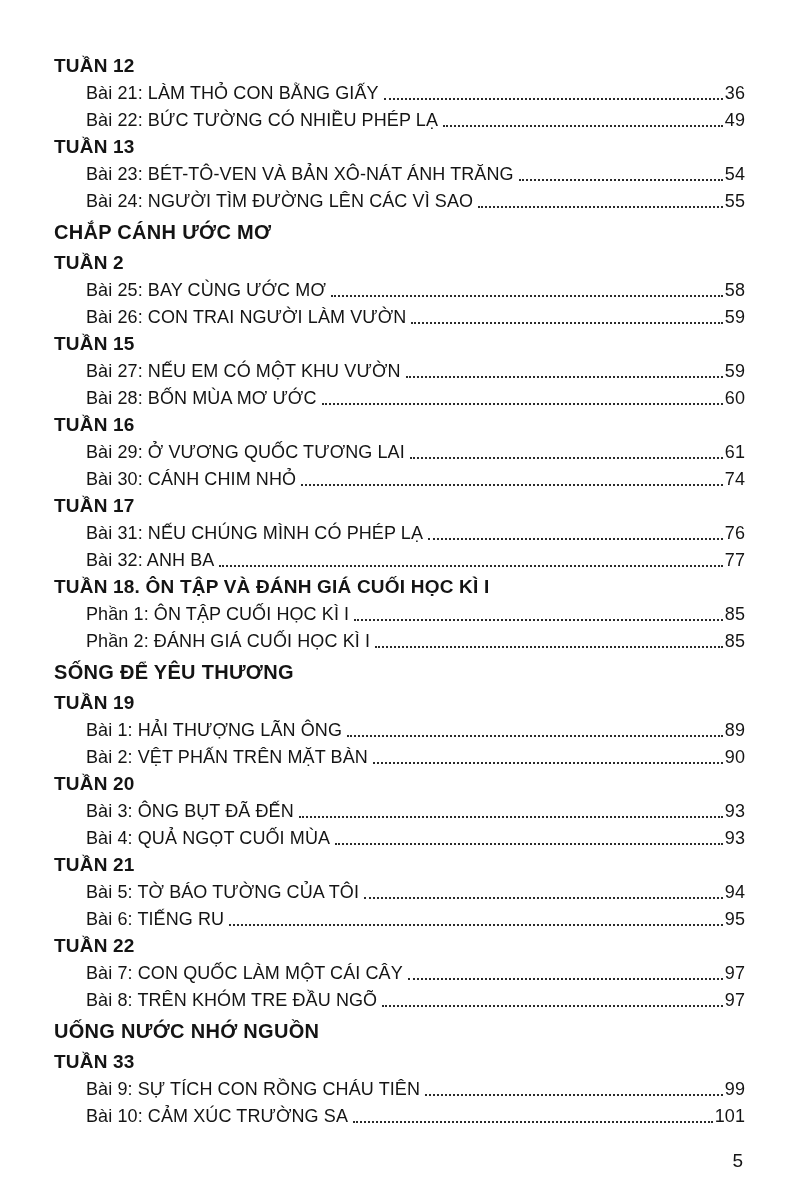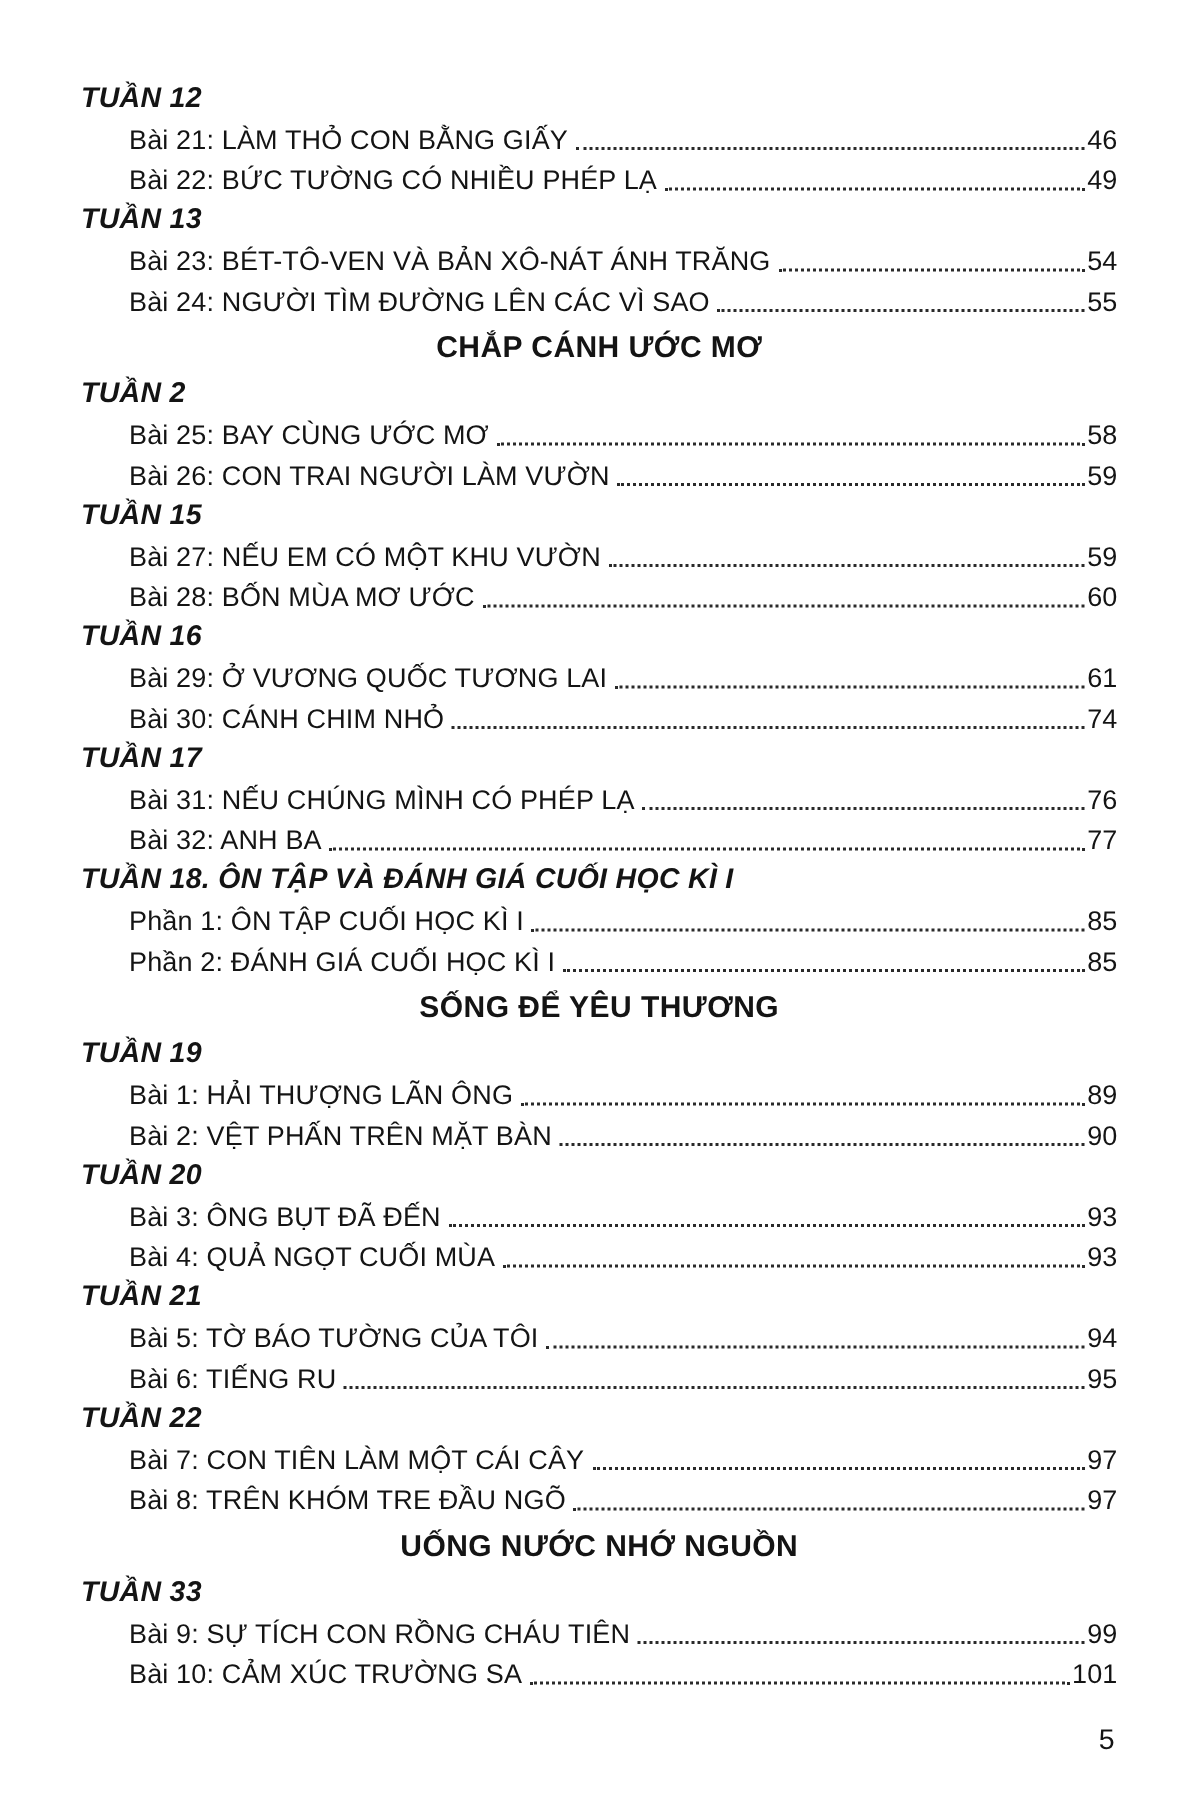--- a/index.html
+++ b/index.html
@@ -15,30 +15,28 @@
   .page {
     position: absolute;
     inset: 0;
     padding: 56px 50px 0 54px;
     background: #ffffff;
   }
   .week-heading {
     font-size: 19px;
     line-height: 20px;
     font-weight: 700;
-    font-style: italic;
     letter-spacing: 0.2px;
     margin: 0 0 7px 0;
     white-space: nowrap;
   }
   .section-heading {
     font-size: 20px;
     line-height: 21px;
     font-weight: 700;
-    text-align: center;
     letter-spacing: 0.3px;
     margin: 11px 0 10px 0;
     white-space: nowrap;
   }
   .entry {
     display: flex;
     align-items: flex-end;
     font-size: 18px;
     line-height: 20px;
     letter-spacing: 0.1px;
@@ -63,21 +61,21 @@
 </style>
 </head>
 <body>
 
 <div class="page">
   <main id="toc">
       <div class="week-heading">TUẦN 12</div>
       <div class="entry">
         <span class="entry-label">Bài 21: LÀM THỎ CON BẰNG GIẤY</span>
         <span class="dots"></span>
-        <span class="entry-page">46</span>
+        <span class="entry-page">36</span>
       </div>
       <div class="entry">
         <span class="entry-label">Bài 22: BỨC TƯỜNG CÓ NHIỀU PHÉP LẠ</span>
         <span class="dots"></span>
         <span class="entry-page">49</span>
       </div>
       <div class="week-heading">TUẦN 13</div>
       <div class="entry">
         <span class="entry-label">Bài 23: BÉT-TÔ-VEN VÀ BẢN XÔ-NÁT ÁNH TRĂNG</span>
         <span class="dots"></span>
@@ -173,21 +171,21 @@
         <span class="dots"></span>
         <span class="entry-page">94</span>
       </div>
       <div class="entry">
         <span class="entry-label">Bài 6: TIẾNG RU</span>
         <span class="dots"></span>
         <span class="entry-page">95</span>
       </div>
       <div class="week-heading">TUẦN 22</div>
       <div class="entry">
-        <span class="entry-label">Bài 7: CON TIÊN LÀM MỘT CÁI CÂY</span>
+        <span class="entry-label">Bài 7: CON QUỐC LÀM MỘT CÁI CÂY</span>
         <span class="dots"></span>
         <span class="entry-page">97</span>
       </div>
       <div class="entry">
         <span class="entry-label">Bài 8: TRÊN KHÓM TRE ĐẦU NGÕ</span>
         <span class="dots"></span>
         <span class="entry-page">97</span>
       </div>
       <div class="section-heading">UỐNG NƯỚC NHỚ NGUỒN</div>
       <div class="week-heading">TUẦN 33</div>

